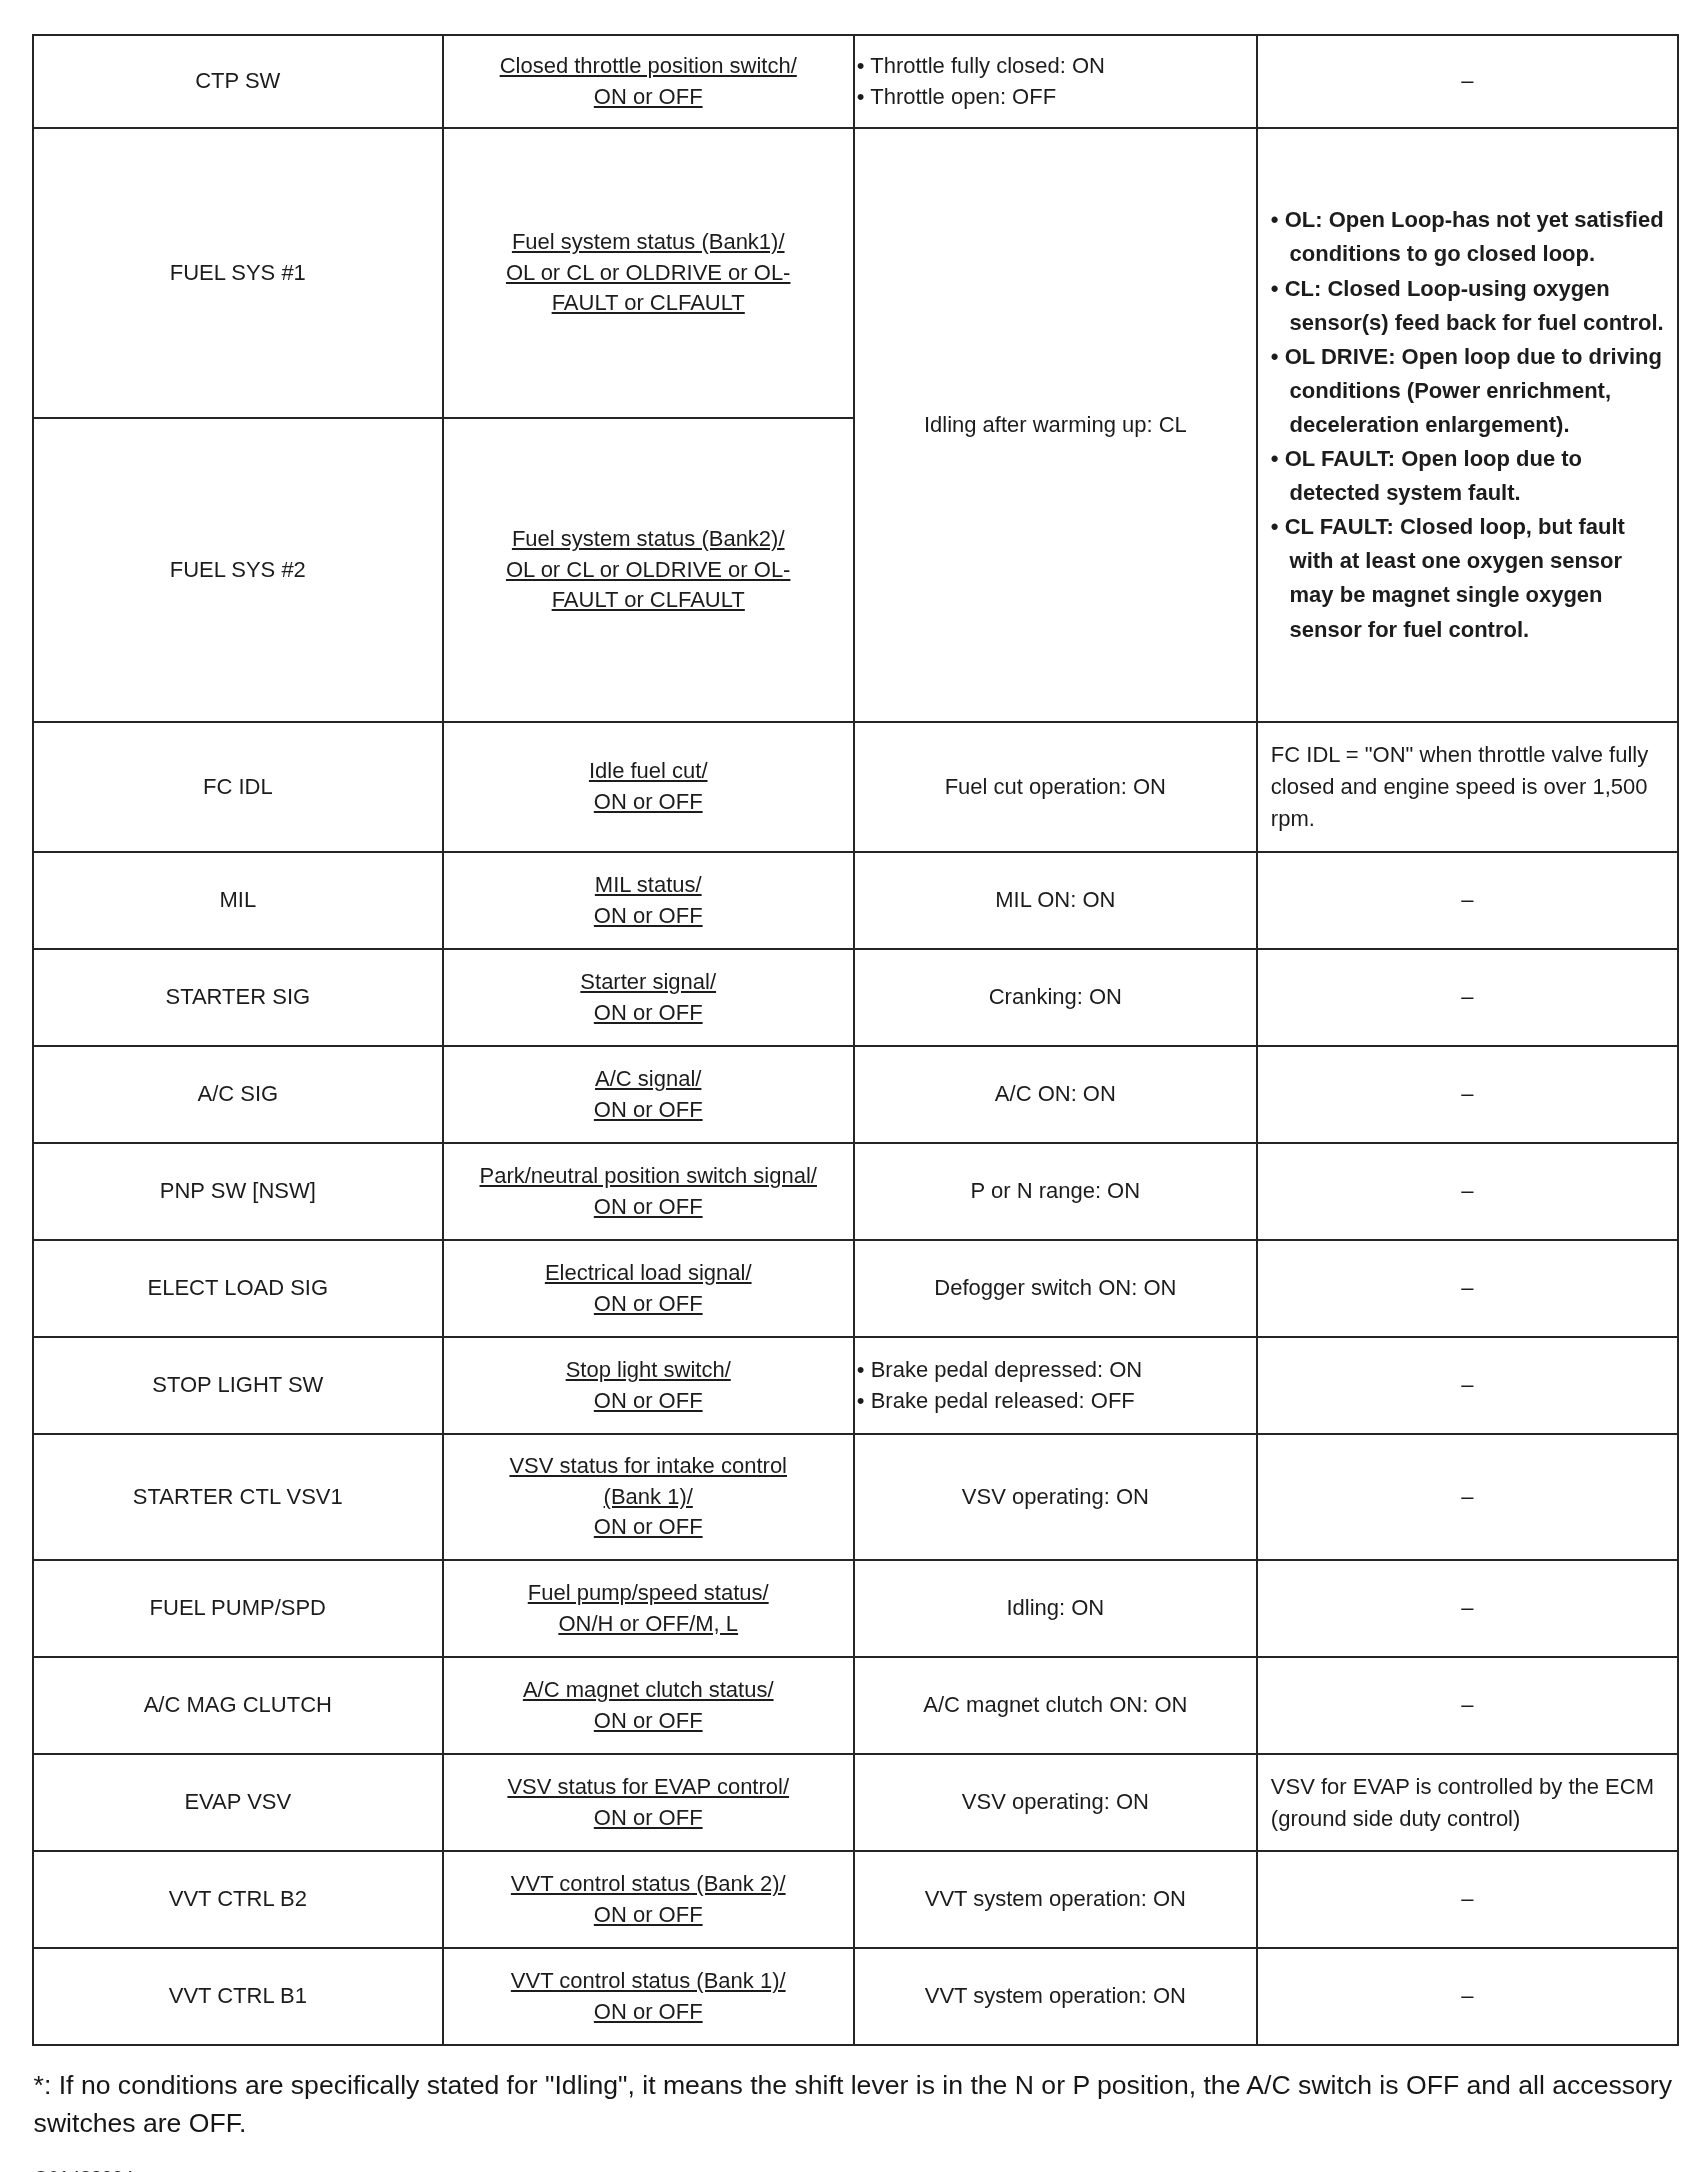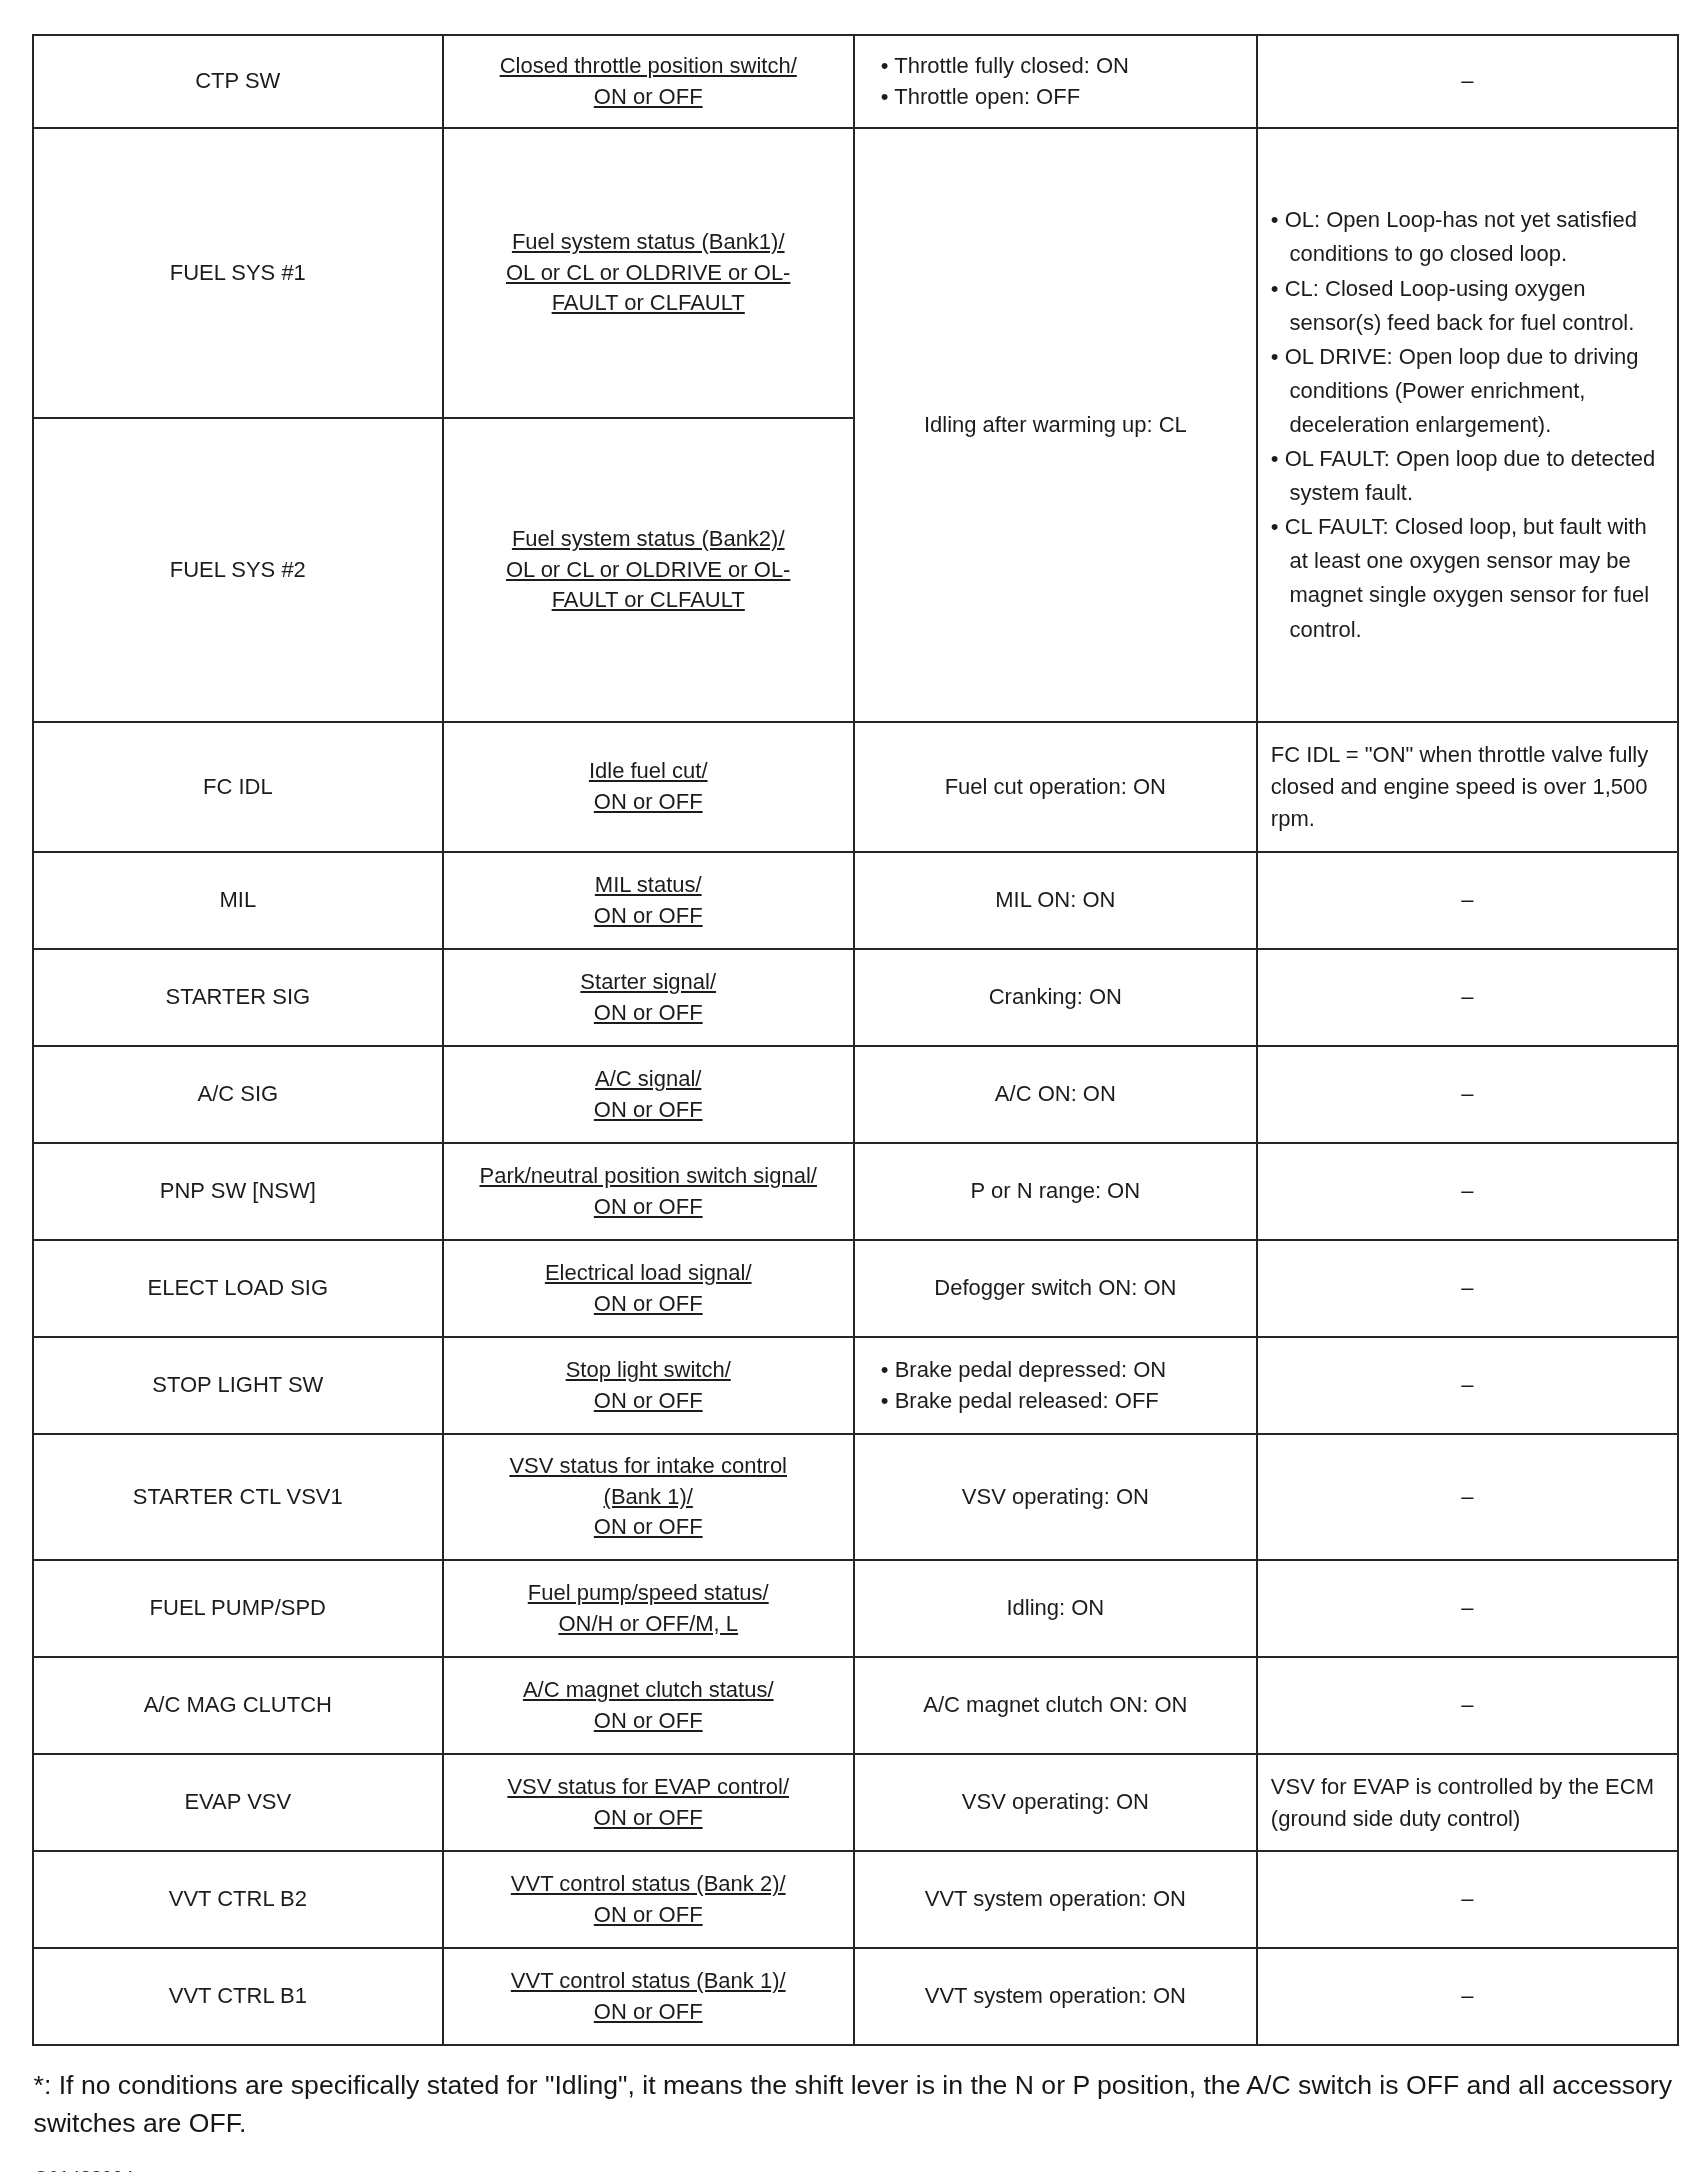--- a/index.html
+++ b/index.html
@@ -36,22 +36,22 @@
   tr.h-std    { height: 97px; }
   tr.h-intake { height: 126px; }
 
   .c-item { text-align: center; }
   .c-desc { text-align: center; white-space: pre-line; text-decoration: underline; }
   .c-cond { text-align: center; }
   .c-note-dash { text-align: center; }
   .c-note-text { text-align: left; line-height: 1.45; }
   .cell-list { text-align: left; }
   .cell-list .li { padding-left: 0.85em; text-indent: -0.85em; }
-  .note-list { line-height: 1.55; padding-right: 9.7px; }
-  .cond-list { padding-left: 26px; }
+  .note-list { line-height: 1.55; padding-right: 9.7px; font-weight: bold; }
+  .cond-list { padding-left: 2px; }
 
   .footnote {
     font-size: 26.6px;
     line-height: 1.42;
     margin: 21px 4.8px 0 1.6px;
     color: #161616;
   }
   .figcode {
     font-size: 18.5px;
     margin-top: 24px;

